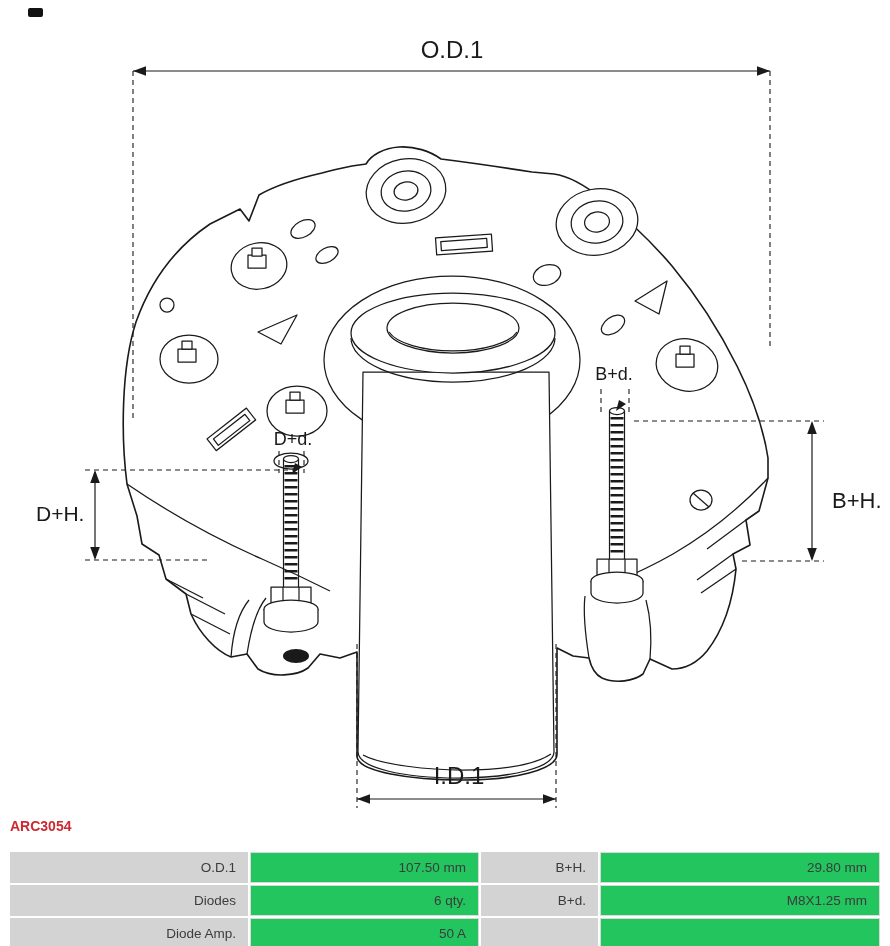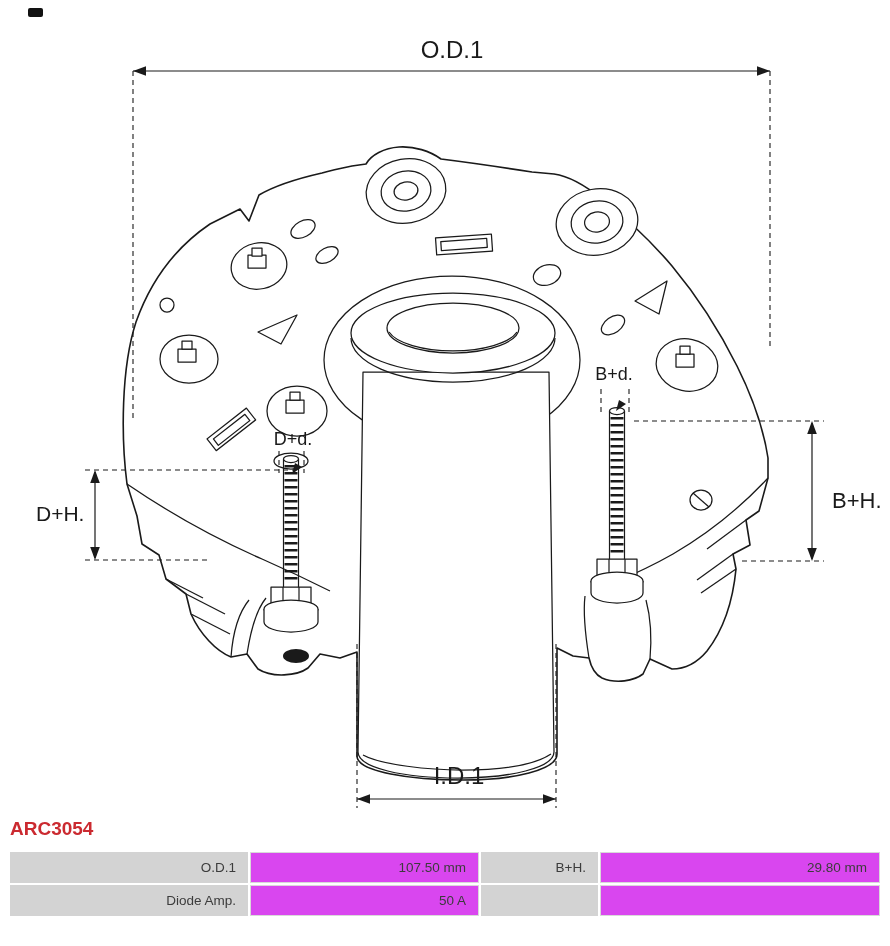--- a/index.html
+++ b/index.html
@@ -7,25 +7,25 @@
   .canvas{position:absolute;inset:0;margin-top:8px;}
   svg{position:absolute;left:0;top:0;}
   .ln{fill:none;stroke:#1a1a1a;stroke-width:1.25;stroke-linejoin:round;}
   .lnf{fill:#ffffff;stroke:#1a1a1a;stroke-width:1.25;stroke-linejoin:round;}
   .sil{fill:#ffffff;stroke:#1a1a1a;stroke-width:1.6;stroke-linejoin:round;}
   .dash{fill:none;stroke:#1a1a1a;stroke-width:1.1;stroke-dasharray:5 4;}
   .dim{stroke:#1a1a1a;stroke-width:1.2;}
   .arr{fill:#1a1a1a;stroke:none;}
   .dimtext{fill:#1a1a1a;}
   .thread{stroke:#1a1a1a;stroke-dasharray:2.5 4.5;}
-  .product-code{position:absolute;left:10px;top:810px;font-size:19px;font-weight:bold;color:#cb2a30;}
+  .product-code{position:absolute;left:10px;top:810px;font-size:14px;font-weight:bold;color:#cb2a30;}
   table.spec{position:absolute;left:8px;top:842px;width:874px;border-collapse:separate;border-spacing:2px;font-size:13.5px;color:#3c3c3c;table-layout:fixed;}
   table.spec td{height:29px;padding:0 12px;text-align:right;vertical-align:middle;overflow:hidden;white-space:nowrap;}
   td.lbl{background:#d3d3d3;}
-  td.val{background:#d946ef;border:1px solid #d9d9d9;}
+  td.val{background:#22c55e;border:1px solid #d9d9d9;}
 </style>
 </head>
 <body>
 
 <div class="canvas">
 
 <svg width="890" height="806" viewBox="0 0 890 806">
 
   <g>
     <rect x="28" y="0" width="15" height="9" rx="2" fill="#121212"></rect>
@@ -237,20 +237,26 @@
         <col style="width:280px">
   </colgroup>
   <tbody>
     <tr>
       <td class="lbl">O.D.1</td>
       <td class="val">107.50 mm</td>
       <td class="lbl">B+H.</td>
       <td class="val">29.80 mm</td>
     </tr>
     <tr>
+      <td class="lbl">Diodes</td>
+      <td class="val">6 qty.</td>
+      <td class="lbl">B+d.</td>
+      <td class="val">M8X1.25 mm</td>
+    </tr>
+    <tr>
       <td class="lbl">Diode Amp.</td>
       <td class="val">50 A</td>
       <td class="lbl"></td>
       <td class="val"></td>
     </tr>
   </tbody>
 </table>
 
 </div>
 

